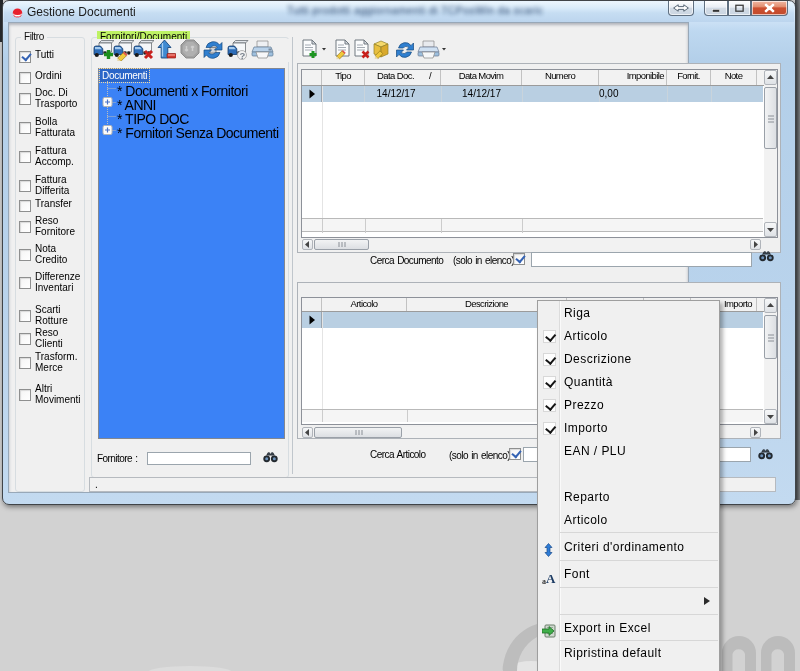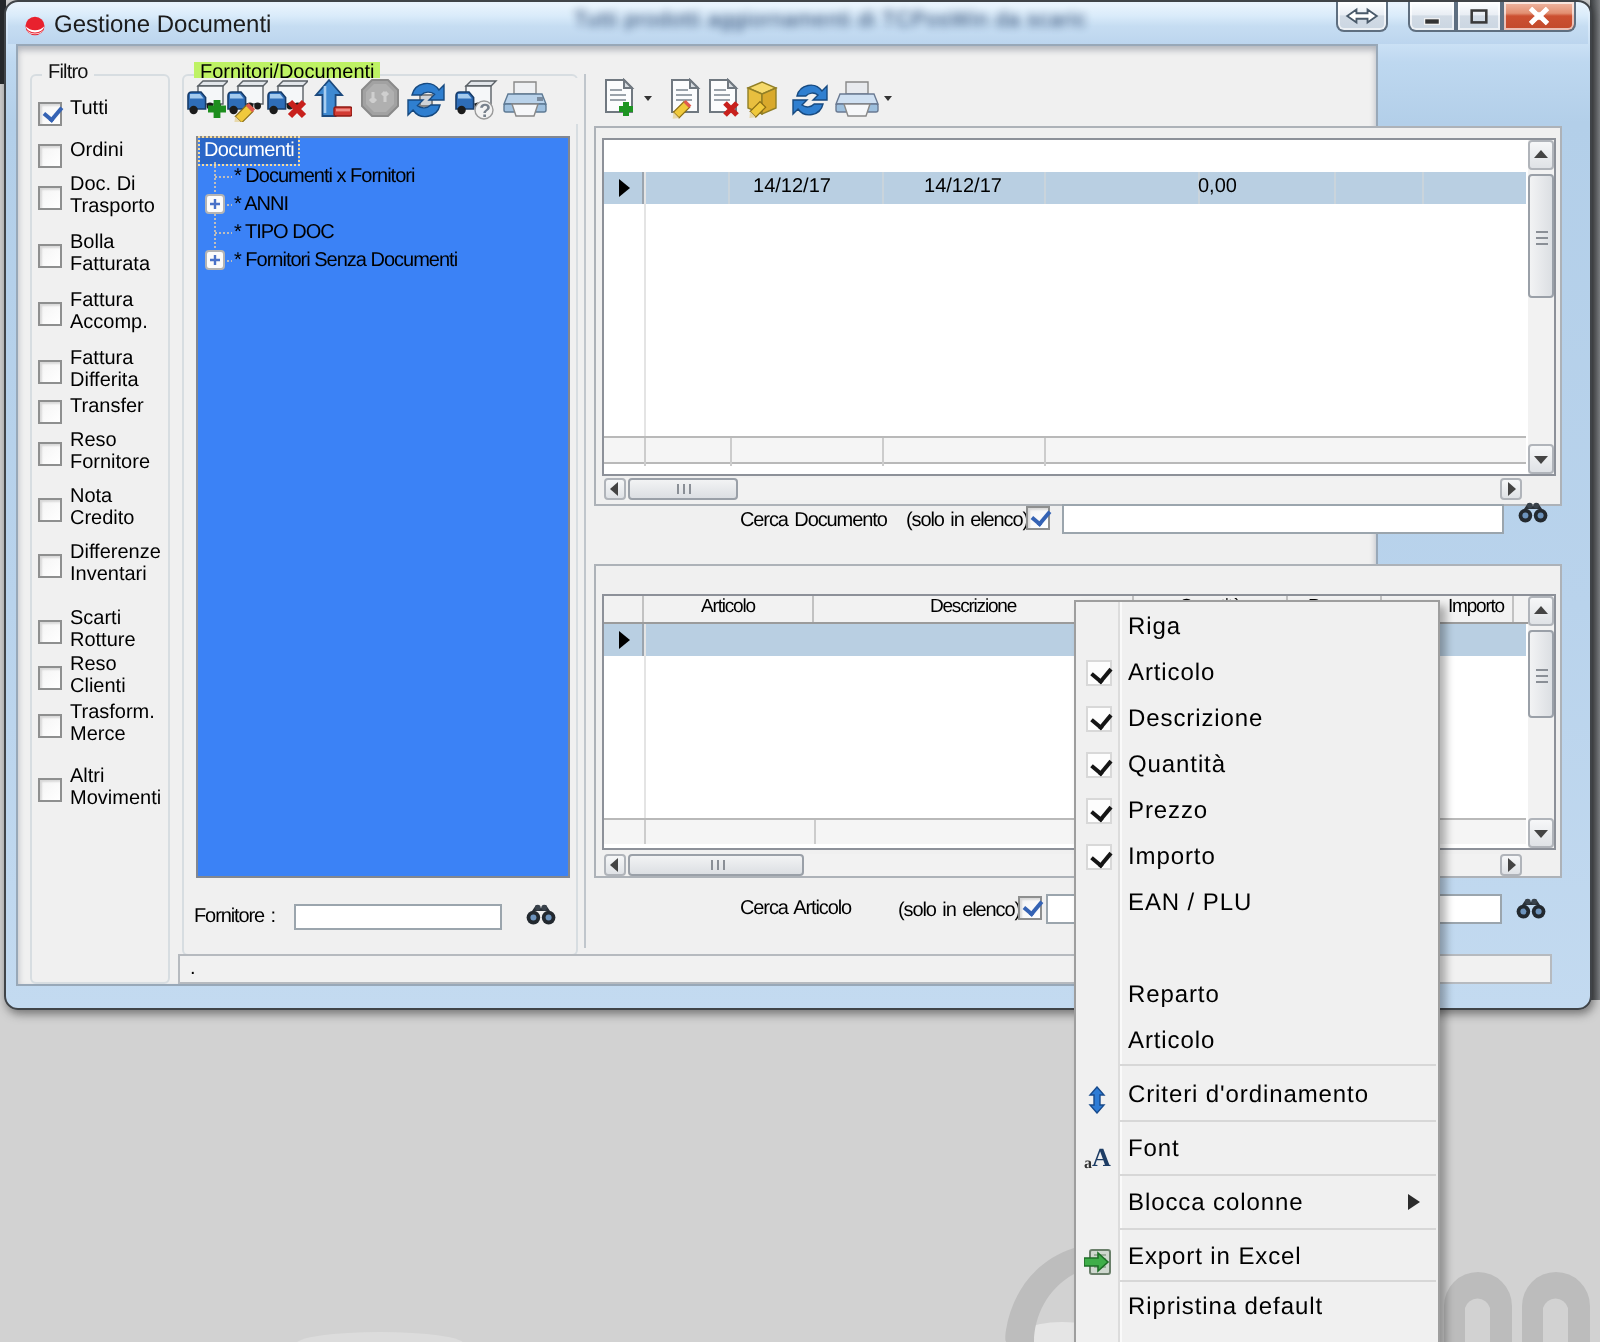--- a/index.html
+++ b/index.html
@@ -46,21 +46,21 @@
 #menu .gutter{position:absolute;left:21px;top:0;bottom:0;width:1px;background:#dcdcdc;box-shadow:1px 0 0 #fafafa}
 .mi{position:absolute;left:0;width:100%;height:23px;line-height:23px}
 .mi .txt{position:absolute;left:26px;top:0}
 .mi .chk{position:absolute;left:5px;top:5px;width:13px;height:13px;background:#fdfdfd;border:1px solid #d8d8d8}
 .msep{position:absolute;left:22px;right:1px;height:1px;background:#d7d7d7}
 .mico{position:absolute;left:4px}
 .slbl{letter-spacing:-.55px;word-spacing:1px;white-space:nowrap}
 .binoc{position:absolute;width:17px;height:13px}
 .tbi{position:absolute;top:0}
 .mi .chk::after{content:"";position:absolute;left:2px;top:1.5px;width:7px;height:4.5px;border-left:2.2px solid #151515;border-bottom:2.2px solid #151515;transform:rotate(-50deg)}
-.treerow{position:absolute;white-space:nowrap;font-size:10px;letter-spacing:-.5px}
+.treerow{position:absolute;white-space:nowrap;font-size:14px;letter-spacing:-.5px}
 </style></head><body>
 
 <svg class="abs" style="left:0;top:500px" width="800" height="171" viewBox="0 0 800 171">
   <ellipse cx="531" cy="176" rx="30" ry="15" fill="#e5e5e5"></ellipse>
   <path d="M537 124 C 518 130, 506 146, 503 165 C 502.5 168, 502.5 170, 503 171 L 517 171 C 517 158, 524 144, 537 137 Z" fill="#bdbdbd"></path>
   <path d="M 722 171 L 722 153 A 17 17 0 0 1 756 153 L 756 171 L 745 171 L 745 154 A 6.5 6.5 0 0 0 732.5 154 L 732.5 171 Z" fill="#bcbcbc"></path>
   <path d="M 761 171 L 761 153 A 17 17 0 0 1 795 153 L 795 171 L 784 171 L 784 154 A 6.5 6.5 0 0 0 771.5 154 L 771.5 171 Z" fill="#bcbcbc"></path>
   <ellipse cx="190" cy="172" rx="42" ry="6" fill="#dcdcdc"></ellipse>
 </svg>
 <div class="abs" style="left:0;top:0;width:3px;height:42px;background:#26292c"></div>
@@ -312,20 +312,30 @@
         <polygon points="6,2 17,2 17,8 6,8" fill="#e8eaee" stroke="#888" stroke-width=".7"></polygon>
         <polygon points="3,8 20,8 22,13 1,13" fill="#cfe0f2" stroke="#6a7a92" stroke-width=".7"></polygon>
         <rect x="1" y="13" width="21" height="4" rx="1" fill="#9dbfdd" stroke="#6a7a92" stroke-width=".7"></rect>
         <polygon points="5,13 18,13 16,19 7,19" fill="#f6f7f9" stroke="#888" stroke-width=".7"></polygon>
         <path d="M25 9 L29 9 L27 11.5 Z" fill="#333"></path>
       </svg></span>
     </div>
 
     <div class="panel" style="left:288px;top:40px;width:484px;height:190px">
       <div class="gridbox" style="left:3px;top:5px;width:477px;height:169px">
+        <div class="ghead" style="height:16px">
+          <div class="hc" style="width:20px"></div>
+          <div class="hc" style="width:43px">Tipo</div>
+          <div class="hc" style="width:76px"><span style="padding-right:14px">Data Doc.</span><span style="position:absolute;left:64px;top:0">/</span></div>
+          <div class="hc" style="width:81px">Data Movim</div>
+          <div class="hc" style="width:77px">Numero</div>
+          <div class="hc" style="width:68px;text-align:right;padding-right:2px">Imponibile</div>
+          <div class="hc" style="width:44px">Fornit.</div>
+          <div class="hc" style="width:46px">Note</div>
+        </div>
         <div class="grow-sel" style="left:0;top:16px;width:461px;height:16px"></div>
         <div style="position:absolute;left:0;top:16px;width:20px;height:16px;border-right:1px solid #9aa4ae">
           <svg width="20" height="16">
               <path d="M7.5 3.5 L13 8 L7.5 12.5 Z" fill="#000"></path>
             </svg>
         </div>
         <div style="position:absolute;left:20px;top:16px;width:43px;height:16px;border-right:1px solid #c9d4dc"></div>
         <div style="position:absolute;left:63px;top:18px;width:76px;text-align:center;padding-right:14px">14/12/17</div>
         <div style="position:absolute;left:139px;top:18px;width:81px;text-align:center">14/12/17</div>
         <div style="position:absolute;left:139px;top:16px;width:0px;height:16px;border-left:1px solid #c9d4dc"></div>
@@ -498,21 +508,20 @@
   <div class="msep" style="top:259px"></div>
   <div class="mi" style="top:260px;height:26px;line-height:26px">
       <span class="mico" style="top:7px"><svg width="15" height="13" viewBox="0 0 15 13">
           <text x="4" y="11" font-size="13" font-weight="bold" fill="#1d3c64" font-family="Liberation Serif">A</text>
           <text x="0" y="12" font-size="8" font-weight="bold" fill="#333" font-family="Liberation Serif">a</text>
         </svg></span>
       <span class="txt">Font</span>
     </div>
   <div class="msep" style="top:286px"></div>
   <div class="mi" style="top:287px;height:26px;line-height:26px">
-      <span class="txt">Blocca colonne</span>
       <svg style="position:absolute;right:9px;top:9px" width="6" height="8">
         <path d="M0 0 L6 4 L0 8 Z" fill="#2b2b2b"></path>
       </svg>
     </div>
   <div class="msep" style="top:313px"></div>
   <div class="mi" style="top:314px;height:26px;line-height:26px">
       <span class="mico" style="top:6px"><svg width="14" height="14" viewBox="0 0 14 14">
           <rect x="3" y="1" width="10" height="12" rx="1" fill="#cfd8cf" stroke="#6a7f6a"></rect>
           <path d="M5 3.5 H11 M5 5.5 H11 M5 7.5 H11 M5 9.5 H11" stroke="#8aa08a" stroke-width=".8"></path>
           <path d="M1 5 L8 5 L8 2.5 L13 7 L8 11.5 L8 9 L1 9 Z" fill="#3fae49" stroke="#1e6f27" stroke-width=".8" transform="translate(-1,0)"></path>

